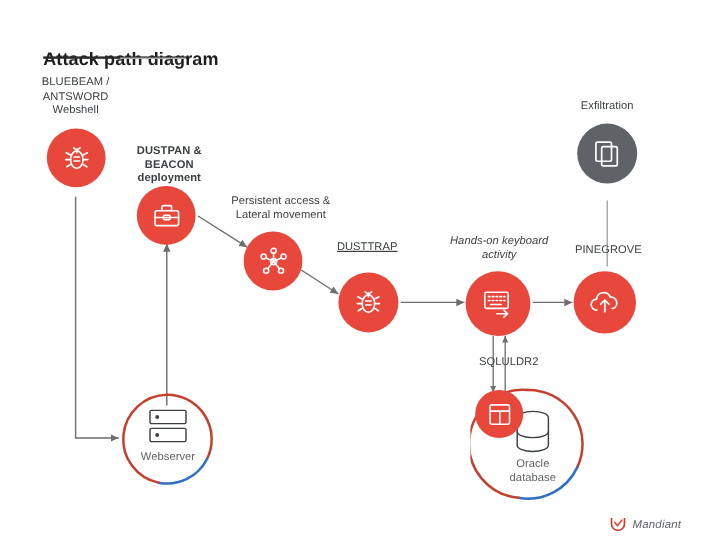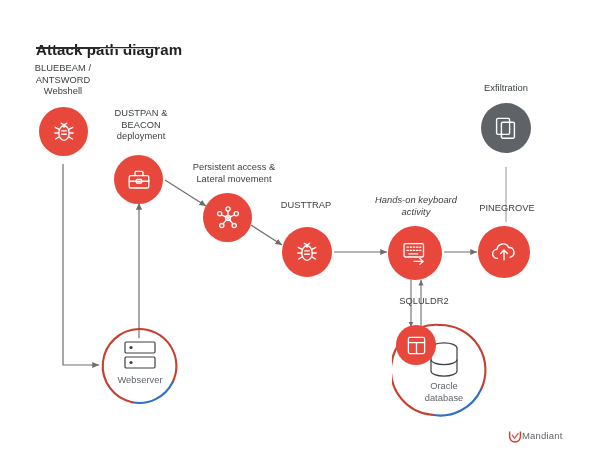--- a/index.html
+++ b/index.html
@@ -41,21 +41,21 @@
     white-space:pre-line;
     letter-spacing:.05px;
   }
   .lbl.inner{color:#5f6368;font-size:9.3px;}
 
   
   .ring{position:absolute;}
   .ring svg{display:block;}
 
   
-  .brand{position:absolute;left:508px;top:430px;display:flex;align-items:flex-start;}
+  .brand{position:absolute;left:508px;top:430px;display:flex;align-items:center;gap:5px;font-style:italic;}
   .brand-name{font-size:9.5px;color:#5f6368;letter-spacing:.2px;}
 </style>
 </head>
 <body>
 
 <div id="stage">
 
   <div class="title">Attack path diagram</div>
   <div class="title-rule"></div>
   <div class="title-rule-2"></div>
@@ -149,21 +149,21 @@
         <ellipse cx="13" cy="14" rx="5.2" ry="7.3"></ellipse>
         <path d="M13,8.3 L13,5.2"></path>
         <path d="M10.3,4.2 L13,6.2 L15.7,4.2"></path>
         <path d="M7.8,10.2 L4.2,8.3 M7.8,14 L3.8,14 M8.2,17.8 L4.6,20"></path>
         <path d="M18.2,10.2 L21.8,8.3 M18.2,14 L22.2,14 M17.8,17.8 L21.4,20"></path>
         <path d="M10.7,11.8 L15.3,11.8 M10.7,15.2 L15.3,15.2"></path>
       </g>
     </svg>
   </div>
 
-  <div class="lbl" style="left:95px;top:108px;width:92px;">DUSTPAN &amp;
+  <div class="lbl" style="left:95px;top:120px;width:92px;font-weight:bold;">DUSTPAN &amp;
 BEACON
 deployment</div>
   <div class="node red" style="left:114px;top:155px;width:49px;height:49px;">
     <svg width="26" height="26" viewBox="0 0 26 26">
       <g fill="none" stroke="#fff" stroke-width="1.35" stroke-linejoin="round" stroke-linecap="round">
         <rect x="3.2" y="8.6" width="19.6" height="12.4" rx="1.6"></rect>
         <path d="M9,8.6 L9,5.6 a1.2,1.2 0 0 1 1.2,-1.2 L15.8,4.4 a1.2,1.2 0 0 1 1.2,1.2 L17,8.6"></path>
         <path d="M3.2,14.2 L22.8,14.2"></path>
         <rect x="10.3" y="12.4" width="5.4" height="3.6" rx="0.8"></rect>
       </g>
@@ -179,21 +179,21 @@
         <circle cx="14" cy="14" r="2.5"></circle>
         <circle cx="14" cy="5" r="2.1"></circle>
         <circle cx="22.3" cy="9.8" r="2.1"></circle>
         <circle cx="20.2" cy="21.6" r="2.1"></circle>
         <circle cx="7.8" cy="21.6" r="2.1"></circle>
         <circle cx="5.7" cy="9.8" r="2.1"></circle>
       </g>
     </svg>
   </div>
 
-  <div class="lbl" style="left:266px;top:200px;width:80px;">DUSTTRAP</div>
+  <div class="lbl" style="left:266px;top:200px;width:80px;text-decoration:underline;">DUSTTRAP</div>
   <div class="node red" style="left:282px;top:227px;width:50px;height:50px;">
     <svg width="26" height="26" viewBox="0 0 26 26">
       <g fill="none" stroke="#fff" stroke-width="1.35" stroke-linecap="round">
         <ellipse cx="13" cy="14" rx="5.2" ry="7.3"></ellipse>
         <path d="M13,8.3 L13,5.2"></path>
         <path d="M10.3,4.2 L13,6.2 L15.7,4.2"></path>
         <path d="M7.8,10.2 L4.2,8.3 M7.8,14 L3.8,14 M8.2,17.8 L4.6,20"></path>
         <path d="M18.2,10.2 L21.8,8.3 M18.2,14 L22.2,14 M17.8,17.8 L21.4,20"></path>
         <path d="M10.7,11.8 L15.3,11.8 M10.7,15.2 L15.3,15.2"></path>
       </g>

